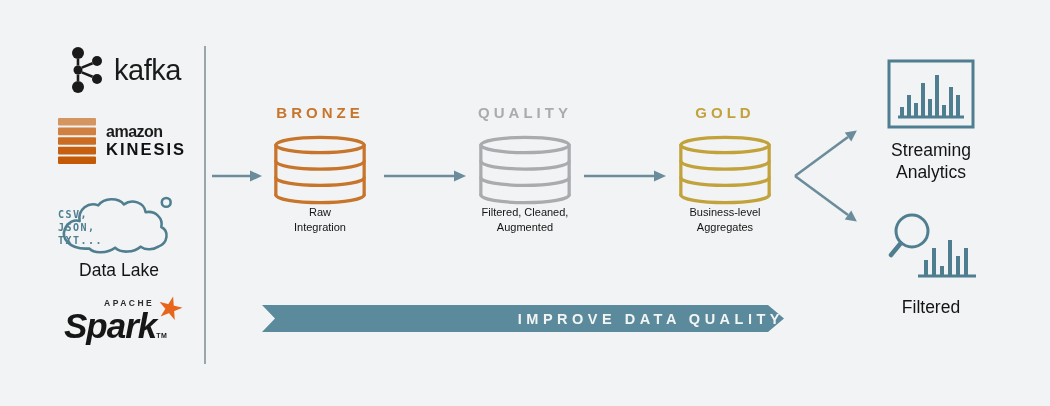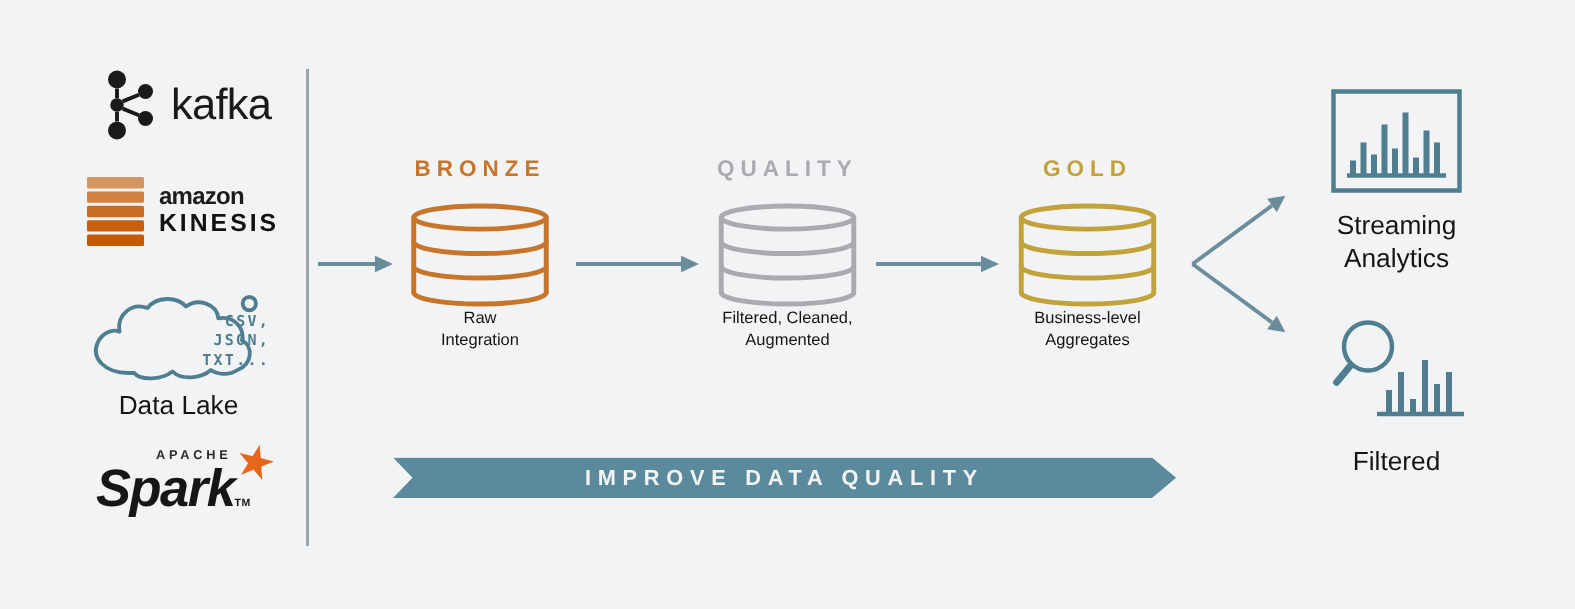--- a/index.html
+++ b/index.html
@@ -22,21 +22,21 @@
   .kinesis-block{left:56px;top:117px;display:flex;align-items:center;gap:8px;}
   .kinesis-icon rect{fill:var(--kinesis,#C45A06);}
   .kinesis-text{display:flex;flex-direction:column;line-height:1.05;}
   .amazon-label{font-size:16px;font-weight:700;color:#1c1c1c;letter-spacing:-0.5px;}
   .kinesis-label{font-size:16.5px;font-weight:700;letter-spacing:2px;color:#111;}
 
   .datalake-block{left:58px;top:194px;width:126px;}
   .cloud-icon path,.cloud-icon circle{fill:none;stroke:var(--teal,#4F7E90);stroke-width:2.6;stroke-linejoin:round;}
   .cloud-text{
     position:absolute;left:0;top:14px;width:122px;
-    text-align:right;
+    text-align:left;
     font-family:"DejaVu Sans Mono",monospace;
     font-size:10px;letter-spacing:1.5px;line-height:1.3;
     color:var(--teal,#4F7E90);font-weight:700;
   }
   .datalake-label{position:absolute;left:0;top:66px;width:122px;text-align:center;font-size:17.5px;color:var(--ink,#141414);}
 
   .spark-block{left:64px;top:298px;width:116px;}
   .apache-label{display:block;margin-left:40px;font-size:8.5px;letter-spacing:2.5px;color:#2b2b2b;font-weight:700;}
   .spark-word{position:relative;display:inline-block;font-size:35px;font-weight:700;font-style:italic;letter-spacing:-1px;color:#161616;line-height:1;}
   .spark-star{position:absolute;right:-14px;top:-13px;font-size:27px;font-style:normal;color:var(--star,#E8661C);transform:rotate(14deg);}
@@ -73,21 +73,21 @@
   .output-icon .handle{stroke:var(--teal,#4F7E90);stroke-width:4.5;stroke-linecap:round;}
   .streaming-icon{position:absolute;left:886px;top:58px;}
   .streaming-label{position:absolute;left:861px;top:140px;width:140px;text-align:center;font-size:17.5px;line-height:1.25;}
   .reporting-icon{position:absolute;left:888px;top:206px;}
   .reporting-label{position:absolute;left:861px;top:297px;width:140px;text-align:center;font-size:17.5px;}
 
   
   .banner{
     position:absolute;left:262px;top:305px;width:522px;height:27px;
     background:var(--banner,#5A8A9B);
-    display:flex;align-items:center;justify-content:center;
+    display:flex;align-items:center;justify-content:flex-end;
     clip-path:polygon(0 0,calc(100% - 16px) 0,100% 50%,calc(100% - 16px) 100%,0 100%,13px 50%);
   }
   .banner-label{color:#F3F5F5;font-weight:700;font-size:14.5px;letter-spacing:4.5px;}
 </style>
 </head>
 <body>
 
 <div class="diagram" style="--flow: #6B8D9B; --teal: #4F7E90; --kafka: #1A1A1A; --kinesis: #C45A06; --divider: #9AA6AC; --bg: #F2F3F4; --ink: #141414; --star: #E8661C;">
 
   <div class="src kafka-block">

